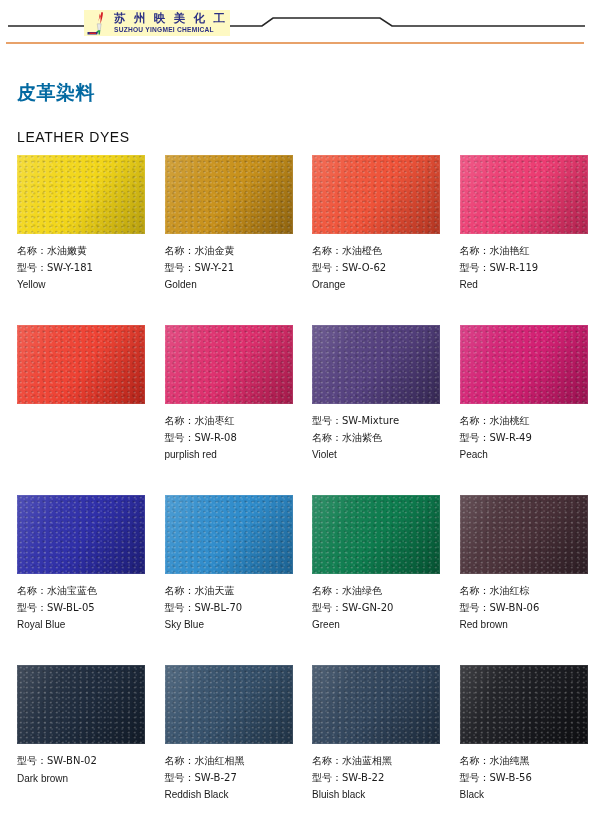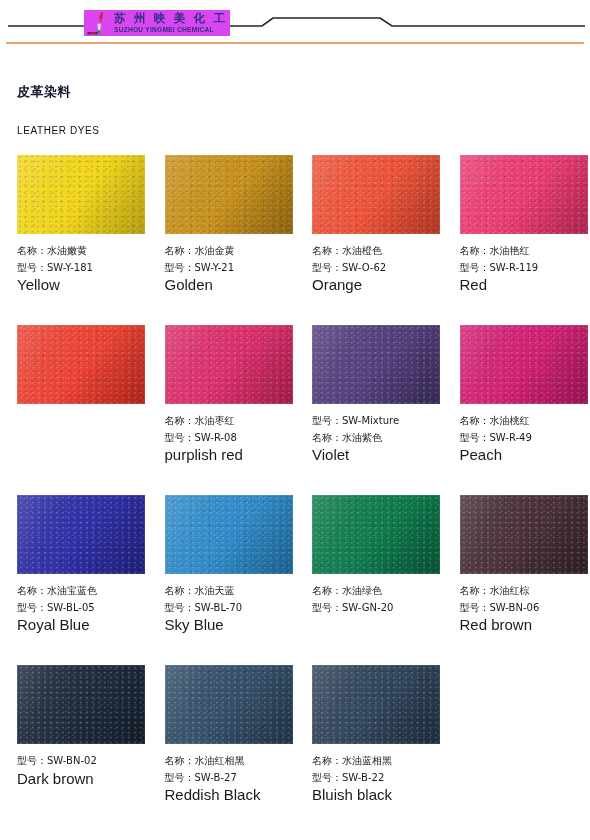--- a/index.html
+++ b/index.html
@@ -12,21 +12,21 @@
   }
   .page { position: relative; width: 590px; height: 840px; background: #fff; }
 
   
   .header { position: relative; height: 58px; width: 590px; }
   .header-svg { position: absolute; top: 0; left: 0; }
   .logo-wrap {
     position: absolute;
     left: 84px; top: 10px;
     display: flex; align-items: center;
-    background: #d946ef;
+    background: #fef9c3;
     padding: 0 3px;
     z-index: 3;
   }
   .logo-mark { width: 24px; height: 26px; margin-right: 3px; }
   .logo-text { display: flex; flex-direction: column; justify-content: center; }
   .logo-cn {
     font-family: "DejaVu Sans", "Liberation Sans", sans-serif;
     font-size: 11.5px; font-weight: 700;
     color: #2b2f84; letter-spacing: 2.2px;
     line-height: 13px; white-space: nowrap;
@@ -35,27 +35,27 @@
     font-family: "Liberation Sans", sans-serif;
     font-size: 6.6px; font-weight: 700;
     color: #2b2f84; letter-spacing: 0.25px;
     line-height: 9px; white-space: nowrap;
   }
 
   
   .titles { padding: 22px 0 0 17px; }
   .title-cn {
     font-family: "DejaVu Sans", "Liberation Sans", sans-serif;
-    font-size: 13px; font-weight: 700; color: #0f172a;
+    font-size: 19px; font-weight: 700; color: #0369a1;
     letter-spacing: 0.5px; line-height: 24px;
   }
   .title-en {
     font-family: "Liberation Sans", sans-serif;
-    font-size: 10px; font-weight: 400; color: #111;
-    letter-spacing: 0.6px; margin-top: 20px; line-height: 14px;
+    font-size: 14px; font-weight: 400; color: #111;
+    letter-spacing: 0.6px; margin-top: 26px; line-height: 14px;
   }
 
   
   .grid {
     position: absolute;
     left: 0; top: 155px;
     width: 480px;
     display: grid;
     grid-template-columns: repeat(4, 147.5px);
     grid-template-rows: repeat(4, 170px);
@@ -88,21 +88,21 @@
   }
 
   .info { margin-top: 9px; }
   .line {
     font-family: "DejaVu Sans", "Liberation Sans", sans-serif;
     font-size: 10px; color: #1a1a1a;
     line-height: 16.5px; white-space: nowrap;
   }
   .line-en {
     font-family: "Liberation Sans", sans-serif;
-    font-size: 15px; color: #1a1a1a;
+    font-size: 10px; color: #1a1a1a;
     line-height: 16.5px; white-space: nowrap; margin-top: 1px;
   }
 </style>
 </head>
 <body>
 
 <div class="page">
 
   <div class="header">
     <svg class="header-svg" width="590" height="58" viewBox="0 0 590 58">
@@ -260,20 +260,21 @@
       <div class="cell">
         <div class="swatch">
           <div class="base" style="background: linear-gradient(135deg, rgb(13, 124, 78) 0%, rgb(13, 124, 78) 52%, rgb(7, 96, 59) 100%);"></div>
           <div class="grain"></div>
           <div class="sheen"></div>
           <div class="edge"></div>
         </div>
         <div class="info">
           <div class="line">名称：水油绿色</div>
           <div class="line">型号：SW-GN-20</div>
+          <div class="line-en">Green</div>
         </div>
       </div>
       <div class="cell">
         <div class="swatch">
           <div class="base" style="background: linear-gradient(135deg, rgb(74, 49, 57) 0%, rgb(74, 49, 57) 52%, rgb(52, 34, 42) 100%);"></div>
           <div class="grain"></div>
           <div class="sheen"></div>
           <div class="edge"></div>
         </div>
         <div class="info">
@@ -313,15 +314,28 @@
           <div class="grain"></div>
           <div class="sheen"></div>
           <div class="edge"></div>
         </div>
         <div class="info">
           <div class="line">名称：水油蓝相黑</div>
           <div class="line">型号：SW-B-22</div>
           <div class="line-en">Bluish black</div>
         </div>
       </div>
+      <div class="cell">
+        <div class="swatch">
+          <div class="base" style="background: linear-gradient(135deg, rgb(28, 29, 34) 0%, rgb(28, 29, 34) 52%, rgb(16, 17, 21) 100%);"></div>
+          <div class="grain"></div>
+          <div class="sheen"></div>
+          <div class="edge"></div>
+        </div>
+        <div class="info">
+          <div class="line">名称：水油纯黑</div>
+          <div class="line">型号：SW-B-56</div>
+          <div class="line-en">Black</div>
+        </div>
+      </div>
     </div>
 
 </div>
 
 </body></html>

